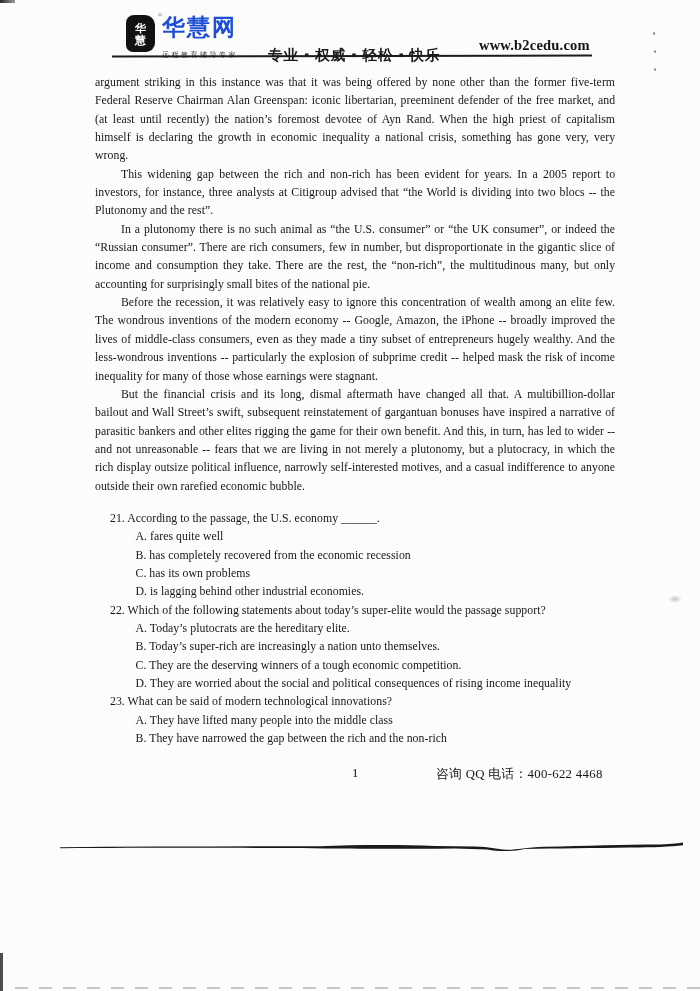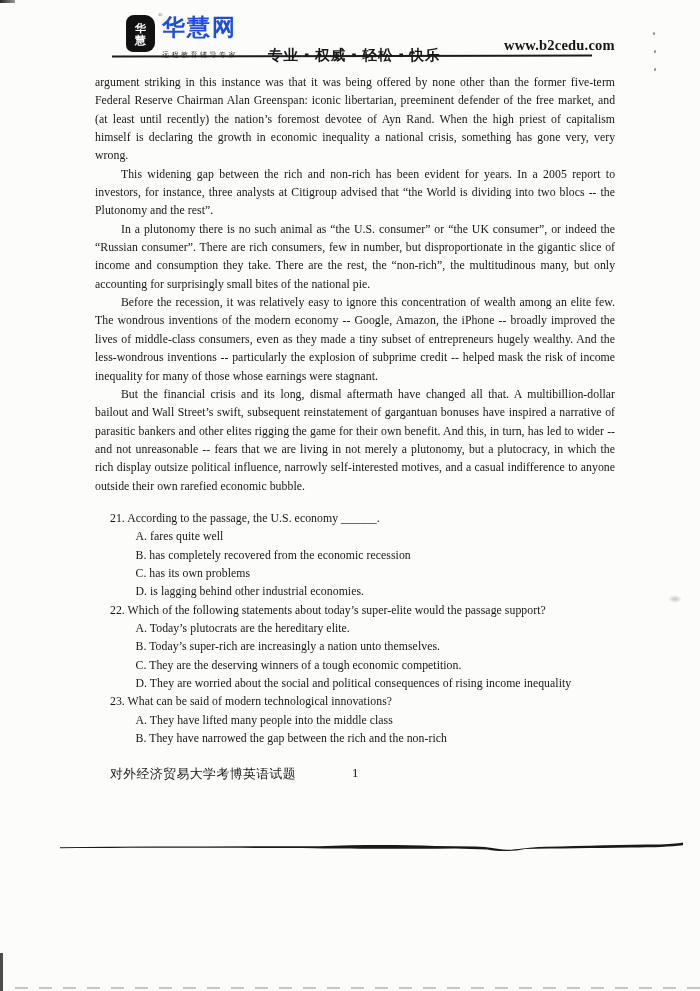--- a/index.html
+++ b/index.html
@@ -28,21 +28,21 @@
   .seal-reg { position: absolute; left: 158px; top: 12px; font-size: 6px; color: #555; }
   .brand-name { font-size: 23px; font-weight: bold; letter-spacing: 2px; line-height: 26px; color: #1d4ed8; }
   .brand-slogan { font-size: 7px; letter-spacing: 2.5px; color: #2e2e2e; margin-top: 9px; white-space: nowrap; }
   .tagline {
     position: absolute; left: 268px; top: 46px;
     font-size: 14.5px; font-weight: bold; letter-spacing: 1px;
     font-family: "Liberation Sans", "DejaVu Sans", sans-serif;
     color: #181818; white-space: nowrap;
   }
   .header-url {
-    position: absolute; left: 504px; top: 37px;
+    position: absolute; left: 479px; top: 37px;
     font-size: 14.5px; font-weight: bold; color: #141414;
     letter-spacing: 0.2px;
   }
   .header-rule {
     position: absolute; left: 112px; top: 55px; width: 480px; height: 2px;
     background: #1c1c1c; transform: rotate(-0.12deg);
   }
 
   
   .content {
@@ -126,22 +126,22 @@
         <div class="option">D. They are worried about the social and political consequences of rising income inequality</div>
       </div>
       <div class="question">
         <div class="q-text">23. What can be said of modern technological innovations?</div>
         <div class="option">A. They have lifted many people into the middle class</div>
         <div class="option">B. They have narrowed the gap between the rich and the non-rich</div>
       </div>
     </div>
   </div>
 
-  <div class="footer-left">对外经济贸易大学考博英语试题</div>
   <div class="footer-page">1</div>
+  <div class="footer-right">咨询 QQ 电话：400-622 4468</div>
 
   <div class="art-topleft"></div>
   <div class="art-dotcol">
     <span style="left:653px; top:32px;"></span>
     <span style="left:654px; top:50px;"></span>
     <span style="left:654px; top:68px;"></span>
   </div>
   <svg class="art-wavy" viewBox="0 0 640 18" preserveAspectRatio="none">
     <path fill="#1a1a1a" d="M5,9.2
       C 90,8.6 180,8.4 265,8.2

